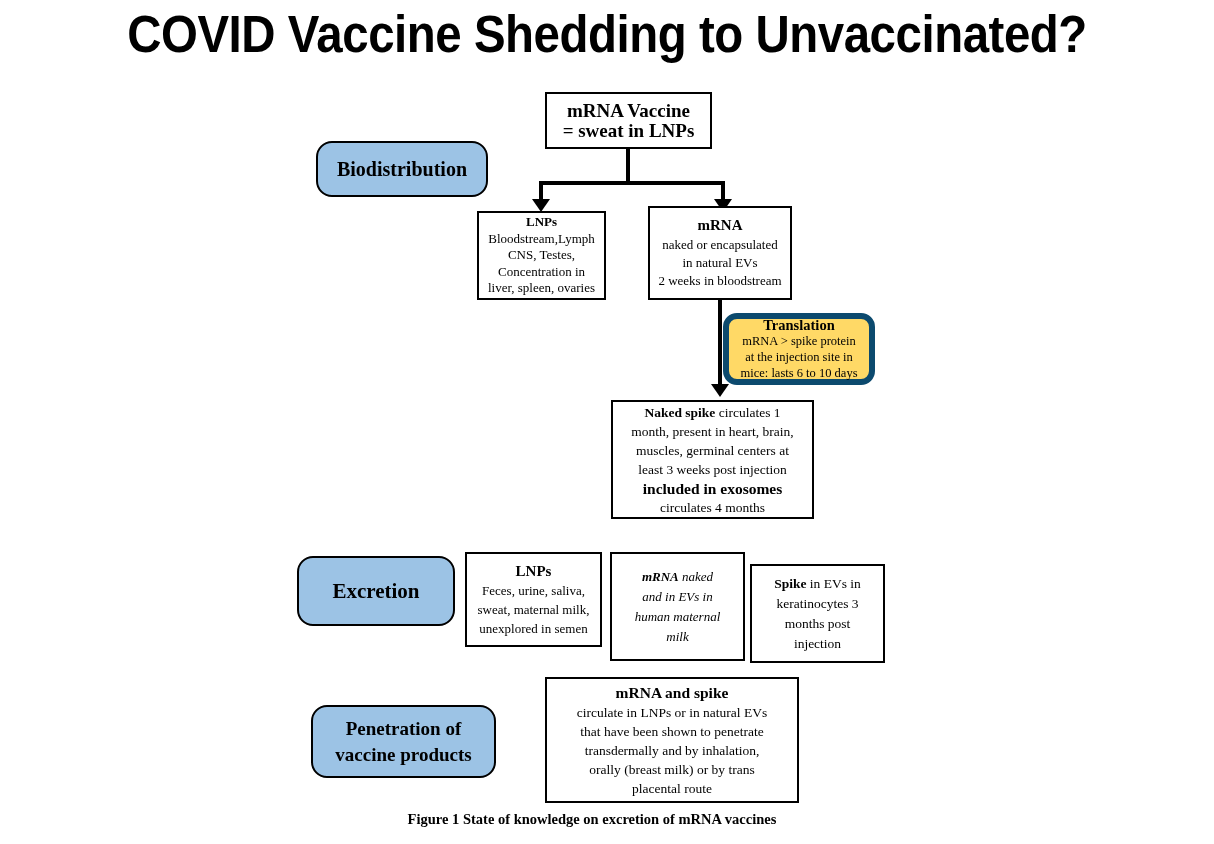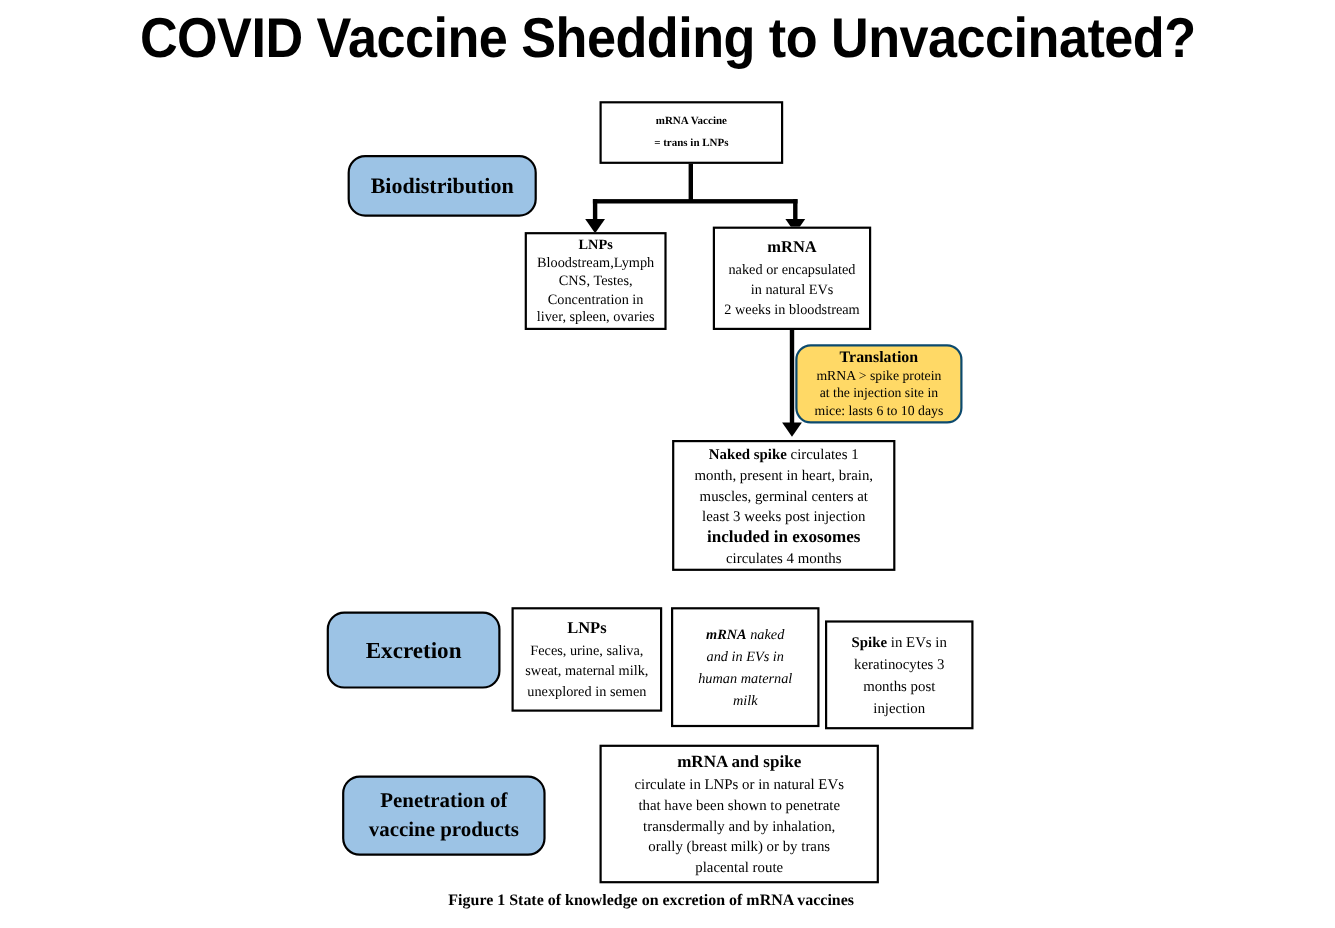--- a/index.html
+++ b/index.html
@@ -58,21 +58,21 @@
     background: #9CC3E5;
     display: flex;
     align-items: center;
     justify-content: center;
     text-align: center;
     font-weight: bold;
   }
 
   .pill-yellow {
     position: absolute;
-    border: 2px solid #0c4a6e;
+    border: 6px solid #0c4a6e;
     border-radius: 14px;
     background: #FFD966;
     display: flex;
     flex-direction: column;
     align-items: center;
     justify-content: center;
     text-align: center;
     padding: 2px 5px;
   }
 
@@ -108,23 +108,23 @@
     white-space: nowrap;
   }
 </style>
 </head>
 <body>
 
 <div id="canvas">
 
   <div class="title">COVID Vaccine Shedding to Unvaccinated?</div>
 
-  <div class="box" style="left:545px; top:92px; width:167px; height:57px; font-size:10px; line-height:20px; font-weight:bold;">
+  <div class="box" style="left:545px; top:92px; width:167px; height:57px; font-size:19px; line-height:20px; font-weight:bold;">
     <span class="ln">mRNA Vaccine</span>
-    <span class="ln">= trans in LNPs</span>
+    <span class="ln">= sweat in LNPs</span>
   </div>
 
   <div class="vline" style="left:626px; top:149px; height:35px;"></div>
   <div class="hline" style="left:539px; top:181px; width:186px;"></div>
   <div class="vline" style="left:539px; top:181px; height:23px;"></div>
   <div class="arrowhead" style="left:532px; top:199px;"></div>
   <div class="vline" style="left:721px; top:181px; height:23px;"></div>
   <div class="arrowhead" style="left:714px; top:199px;"></div>
 
   <div class="pill" style="left:316px; top:141px; width:172px; height:56px; font-size:20px;">

